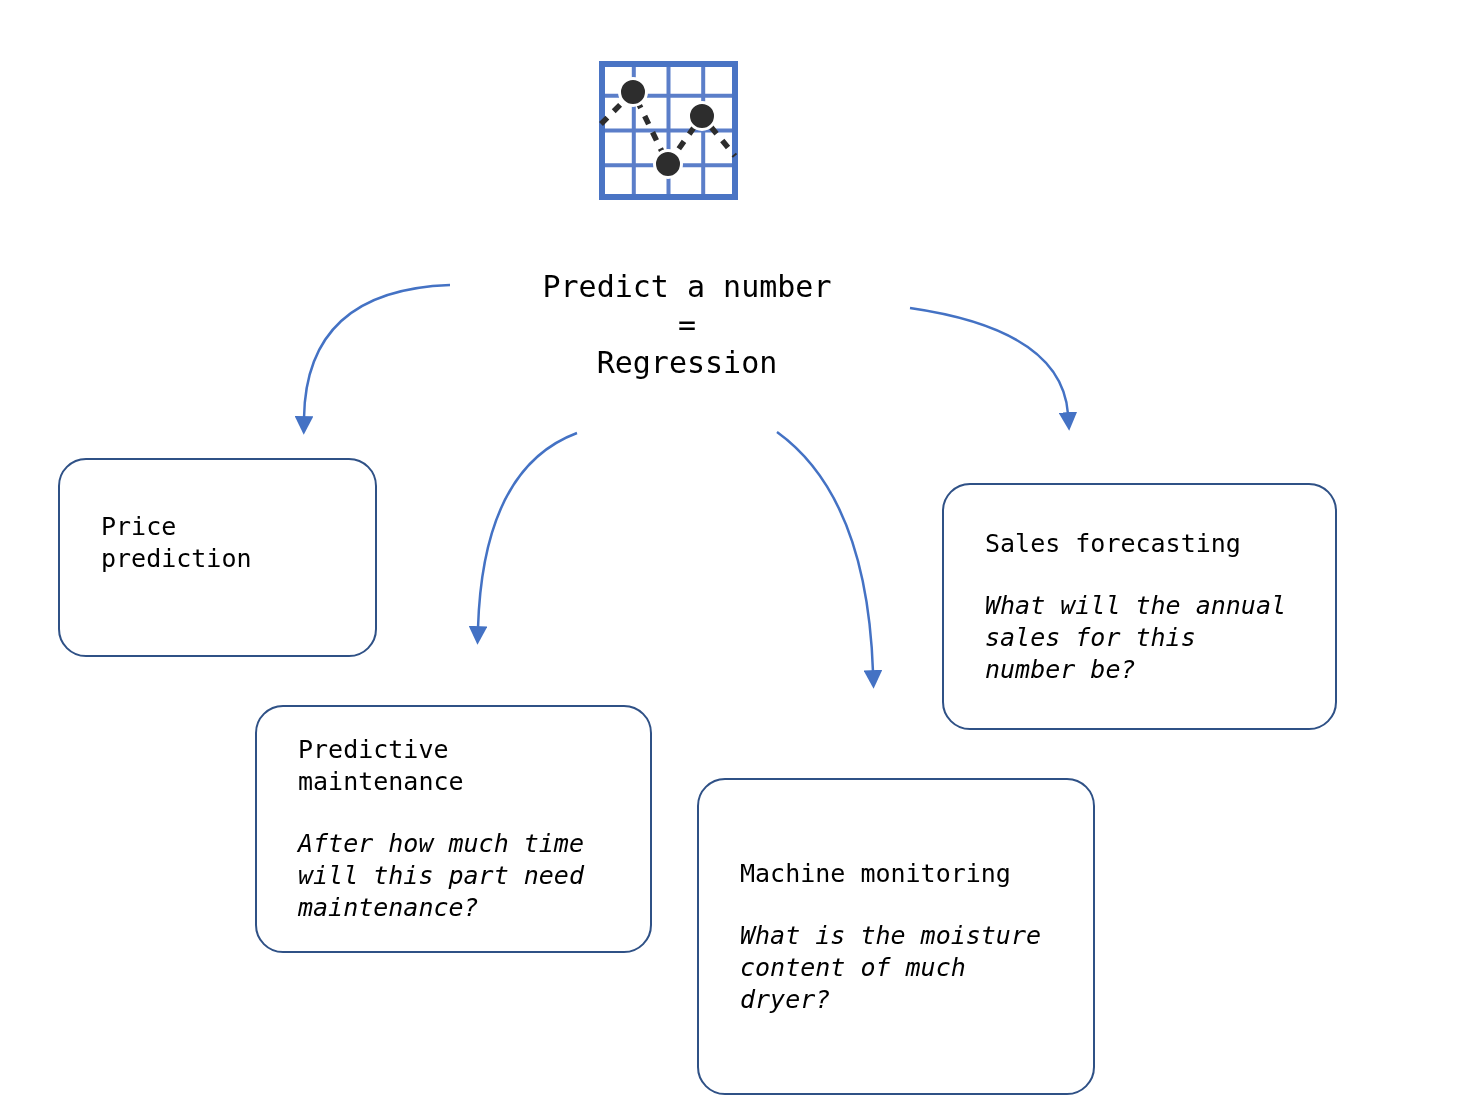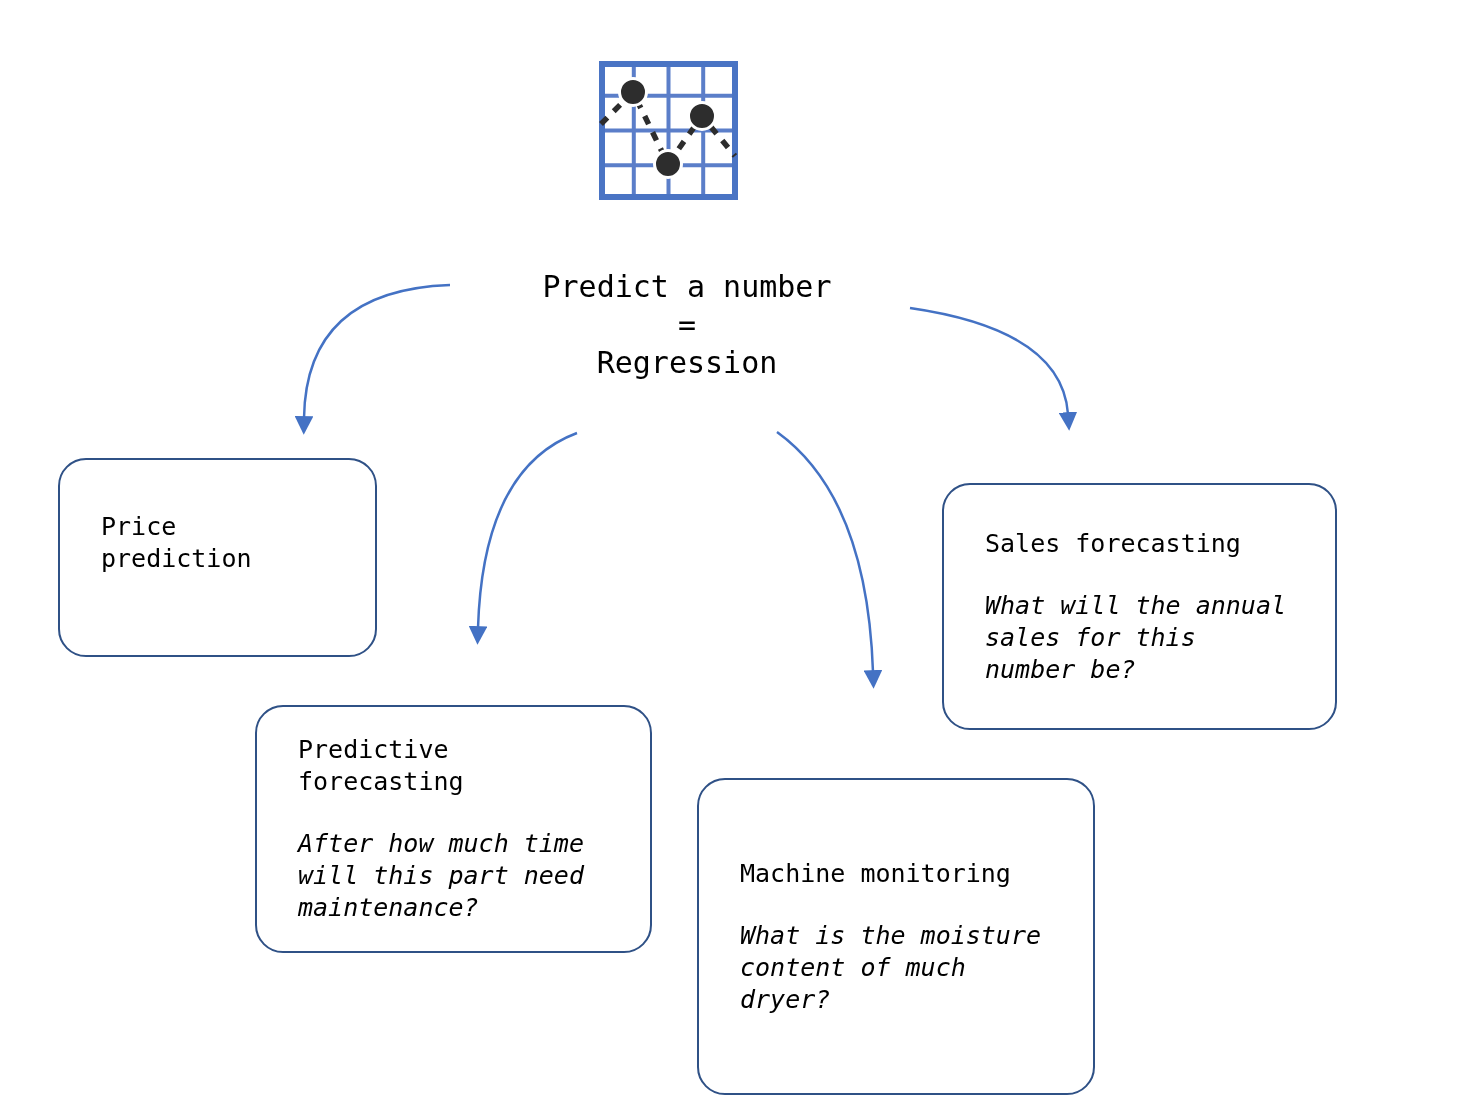--- a/index.html
+++ b/index.html
@@ -113,21 +113,21 @@
     <path class="arrow-path" d="M 577 433 Q 483 468 478 628" marker-end="url(#ah)"></path>
     <path class="arrow-path" d="M 777 432 Q 867 497 873 672" marker-end="url(#ah)"></path>
     <path class="arrow-path" d="M 910 308 Q 1062 330 1068 414" marker-end="url(#ah)"></path>
   </svg>
 
   <div class="node node-price">
     <div class="node-title">Price prediction</div>
   </div>
 
   <div class="node node-maint">
-    <div class="node-title">Predictive forecasting</div>
+    <div class="node-title">Predictive maintenance</div>
     <div class="node-question">After how much time will this part need maintenance?</div>
   </div>
 
   <div class="node node-machine">
     <div class="node-title">Machine monitoring</div>
     <div class="node-question">What is the moisture content of much dryer?</div>
   </div>
 
   <div class="node node-sales">
     <div class="node-title">Sales forecasting</div>

